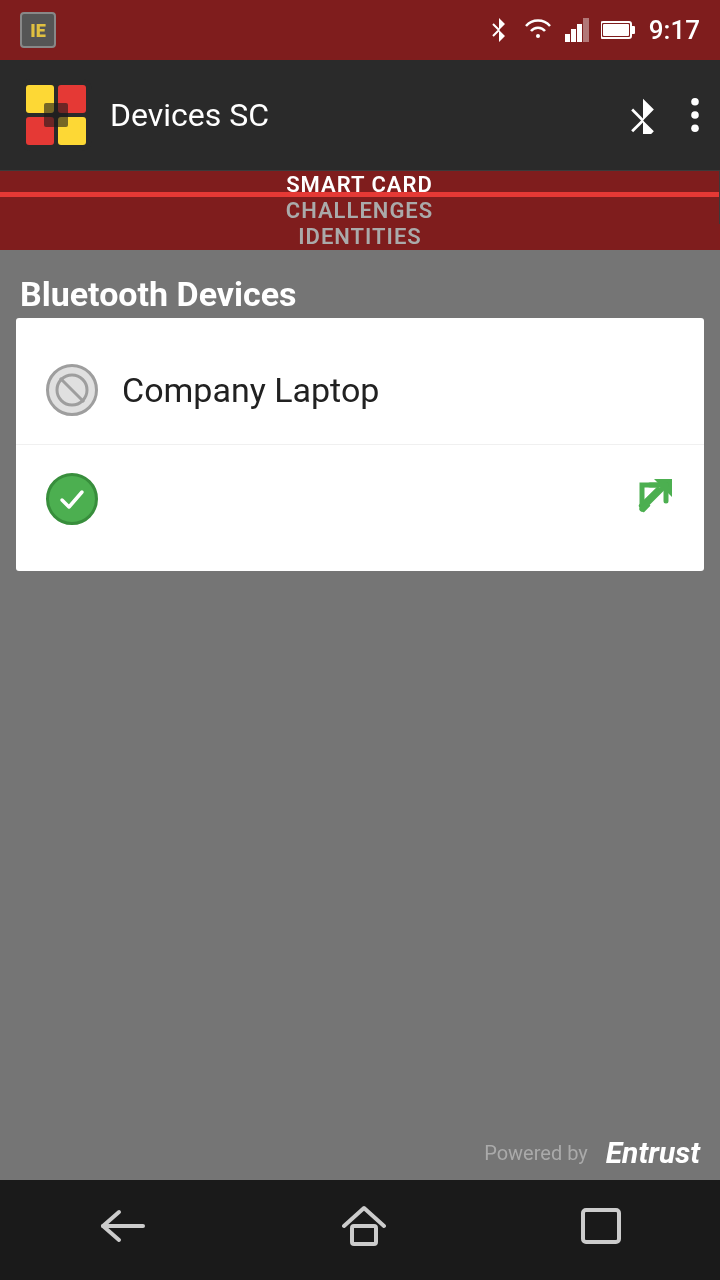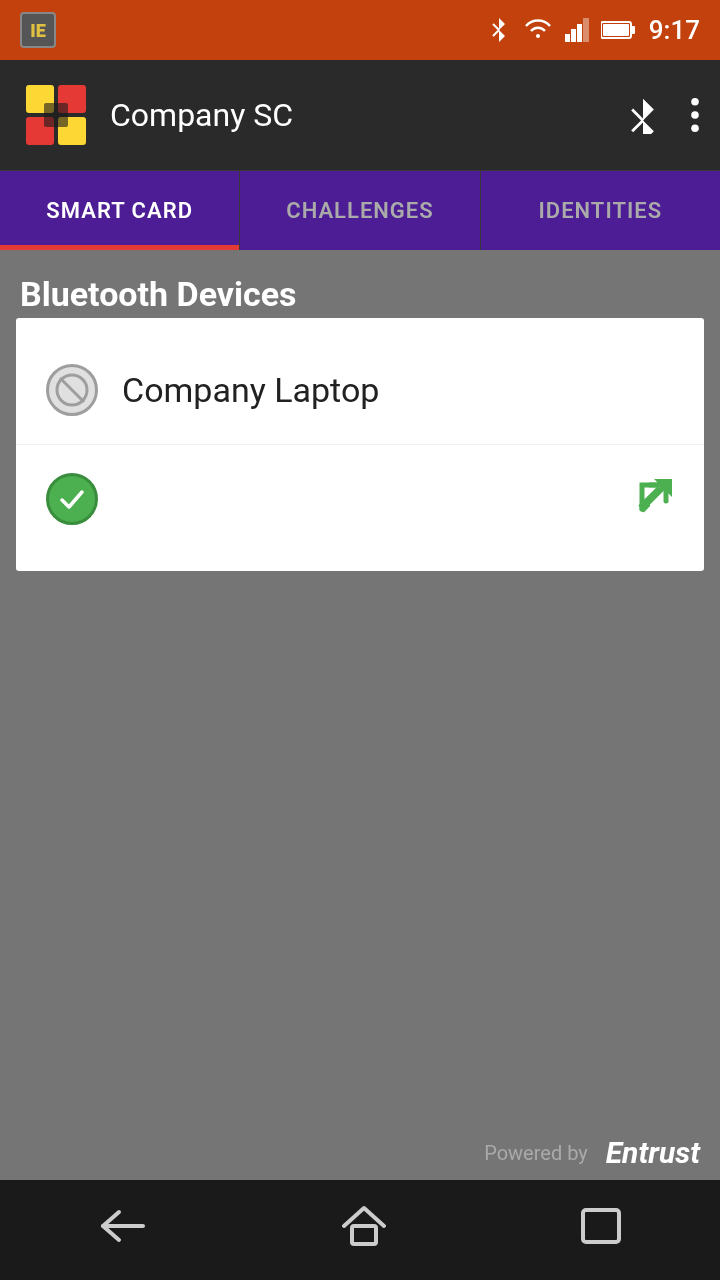--- a/index.html
+++ b/index.html
@@ -10,21 +10,21 @@
       background: #757575;
       font-family: 'Roboto', Arial, sans-serif;
       overflow: hidden;
       position: relative;
     }
 
     
     .status-bar {
       width: 720px;
       height: 60px;
-      background: #c2410c;
+      background: #7f1d1d;
       display: flex;
       align-items: center;
       justify-content: flex-end;
       padding: 0 20px;
       gap: 14px;
     }
     .status-bar-left {
       position: absolute;
       left: 20px;
       top: 0;
@@ -70,23 +70,24 @@
     .app-bar-actions {
       display: flex;
       align-items: center;
       gap: 30px;
     }
 
     
     .tab-bar {
       width: 720px;
       height: 80px;
-      background: #4c1d95;
+      background: #7f1d1d;
       display: flex;
       border-top: 1px solid #3a3a3a;
+      flex-direction: column;
     }
     .tab-item {
       flex: 1;
       display: flex;
       align-items: center;
       justify-content: center;
       color: #aaa;
       font-size: 22px;
       font-weight: 600;
       letter-spacing: 1px;
@@ -272,21 +273,21 @@
       <rect width="72" height="72" rx="10" fill="#2a2a2a"></rect>
 
       <rect x="6" y="6" width="28" height="28" rx="3" fill="#fdd835"></rect>
       <rect x="38" y="6" width="28" height="28" rx="3" fill="#e53935"></rect>
       <rect x="6" y="38" width="28" height="28" rx="3" fill="#e53935"></rect>
       <rect x="38" y="38" width="28" height="28" rx="3" fill="#fdd835"></rect>
 
       <rect x="24" y="24" width="24" height="24" rx="2" fill="#1a1a1a" opacity="0.6"></rect>
     </svg>
   </div>
-  <span class="app-title">Company SC</span>
+  <span class="app-title">Devices SC</span>
   <div class="app-bar-actions">
 
     <svg width="34" height="38" viewBox="0 0 24 28" fill="white" style="cursor:pointer;">
       <path d="M12 2l8 8-8 8V2zm0 16l8 8-8 8V18z" fill="white"></path>
       <line x1="4" y1="10" x2="12" y2="18" stroke="white" stroke-width="2"></line>
       <line x1="4" y1="26" x2="12" y2="18" stroke="white" stroke-width="2"></line>
     </svg>
 
     <svg width="10" height="38" viewBox="0 0 10 40" fill="white" style="cursor:pointer;">
       <circle cx="5" cy="6" r="4"></circle>

